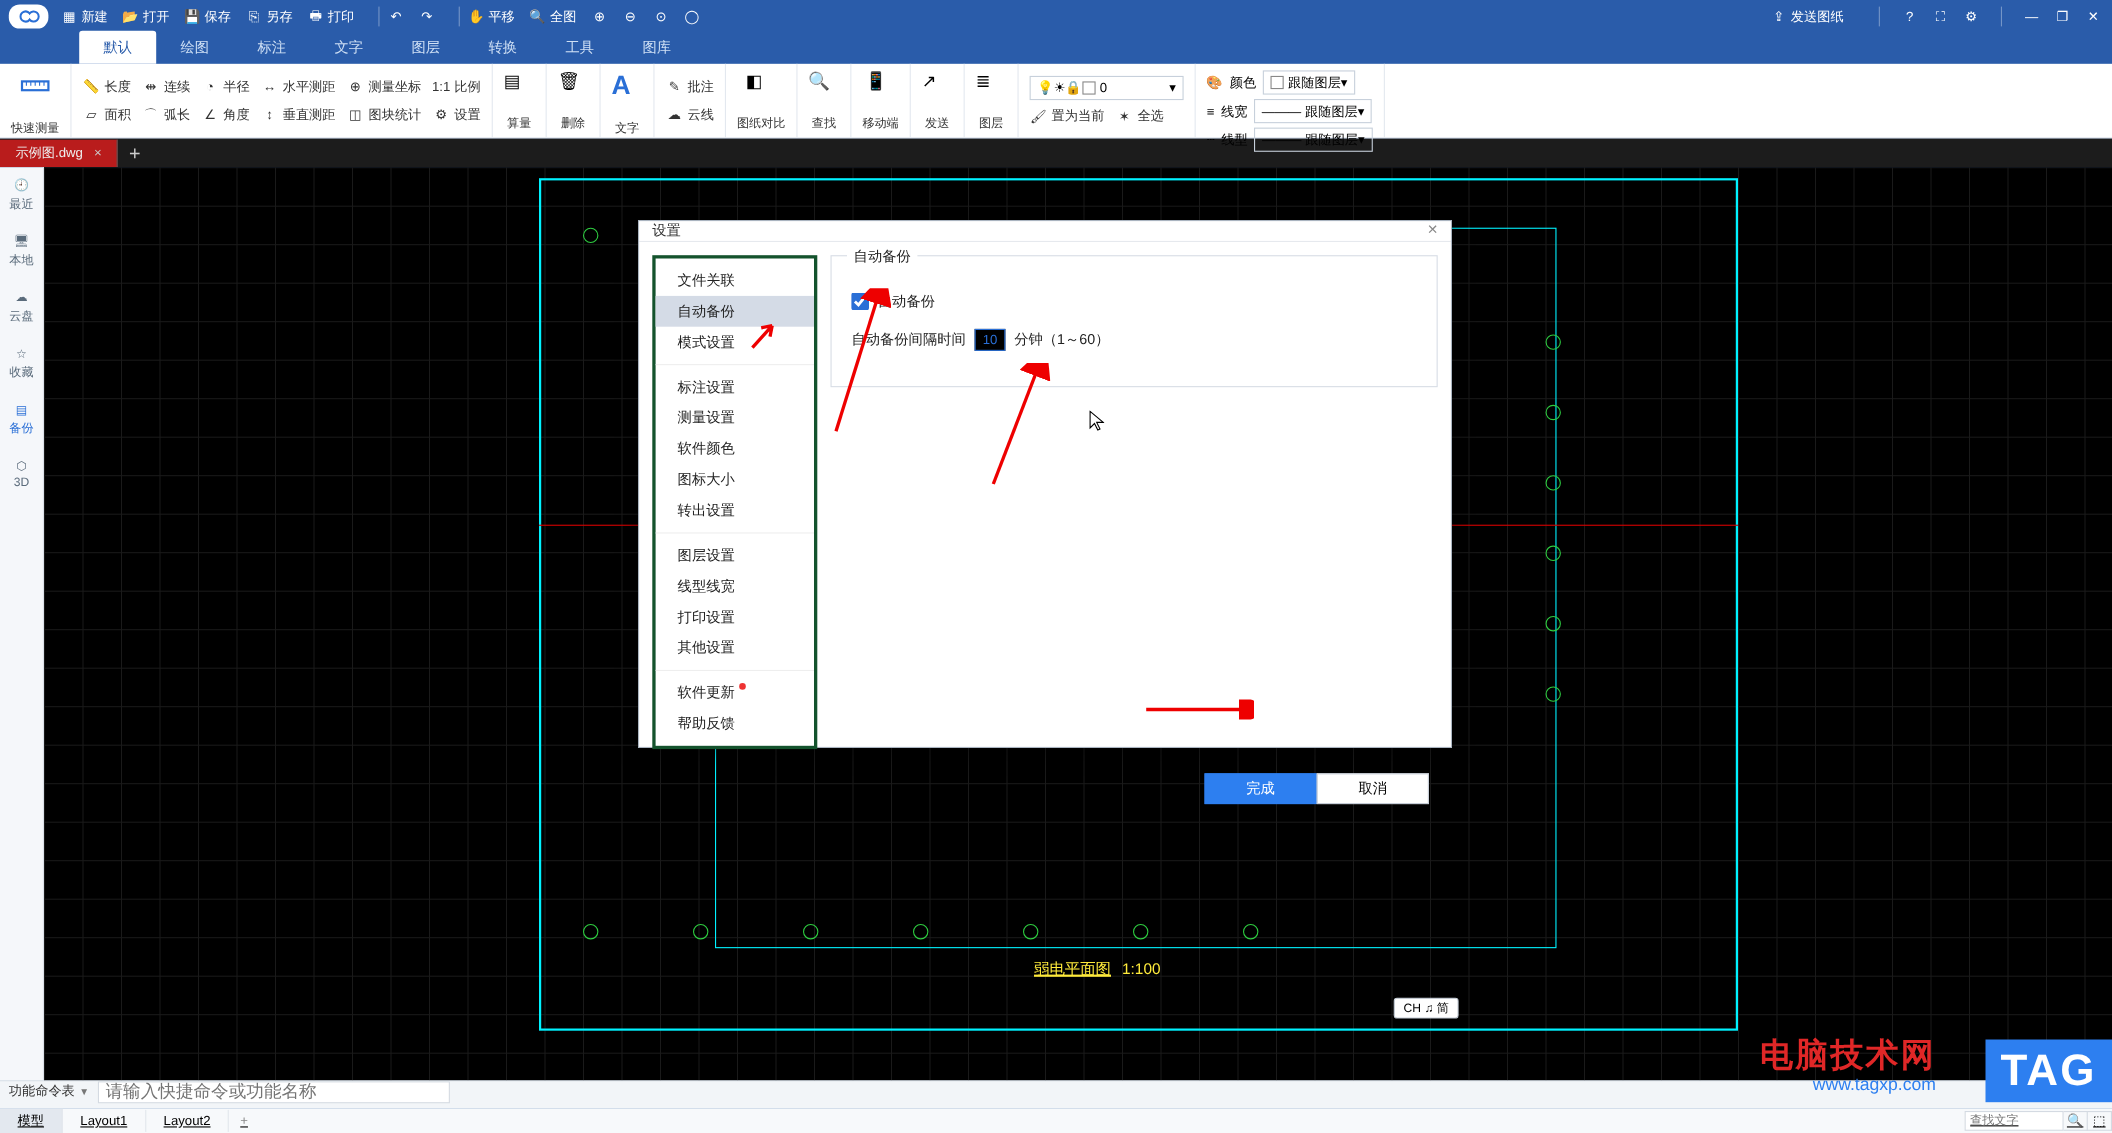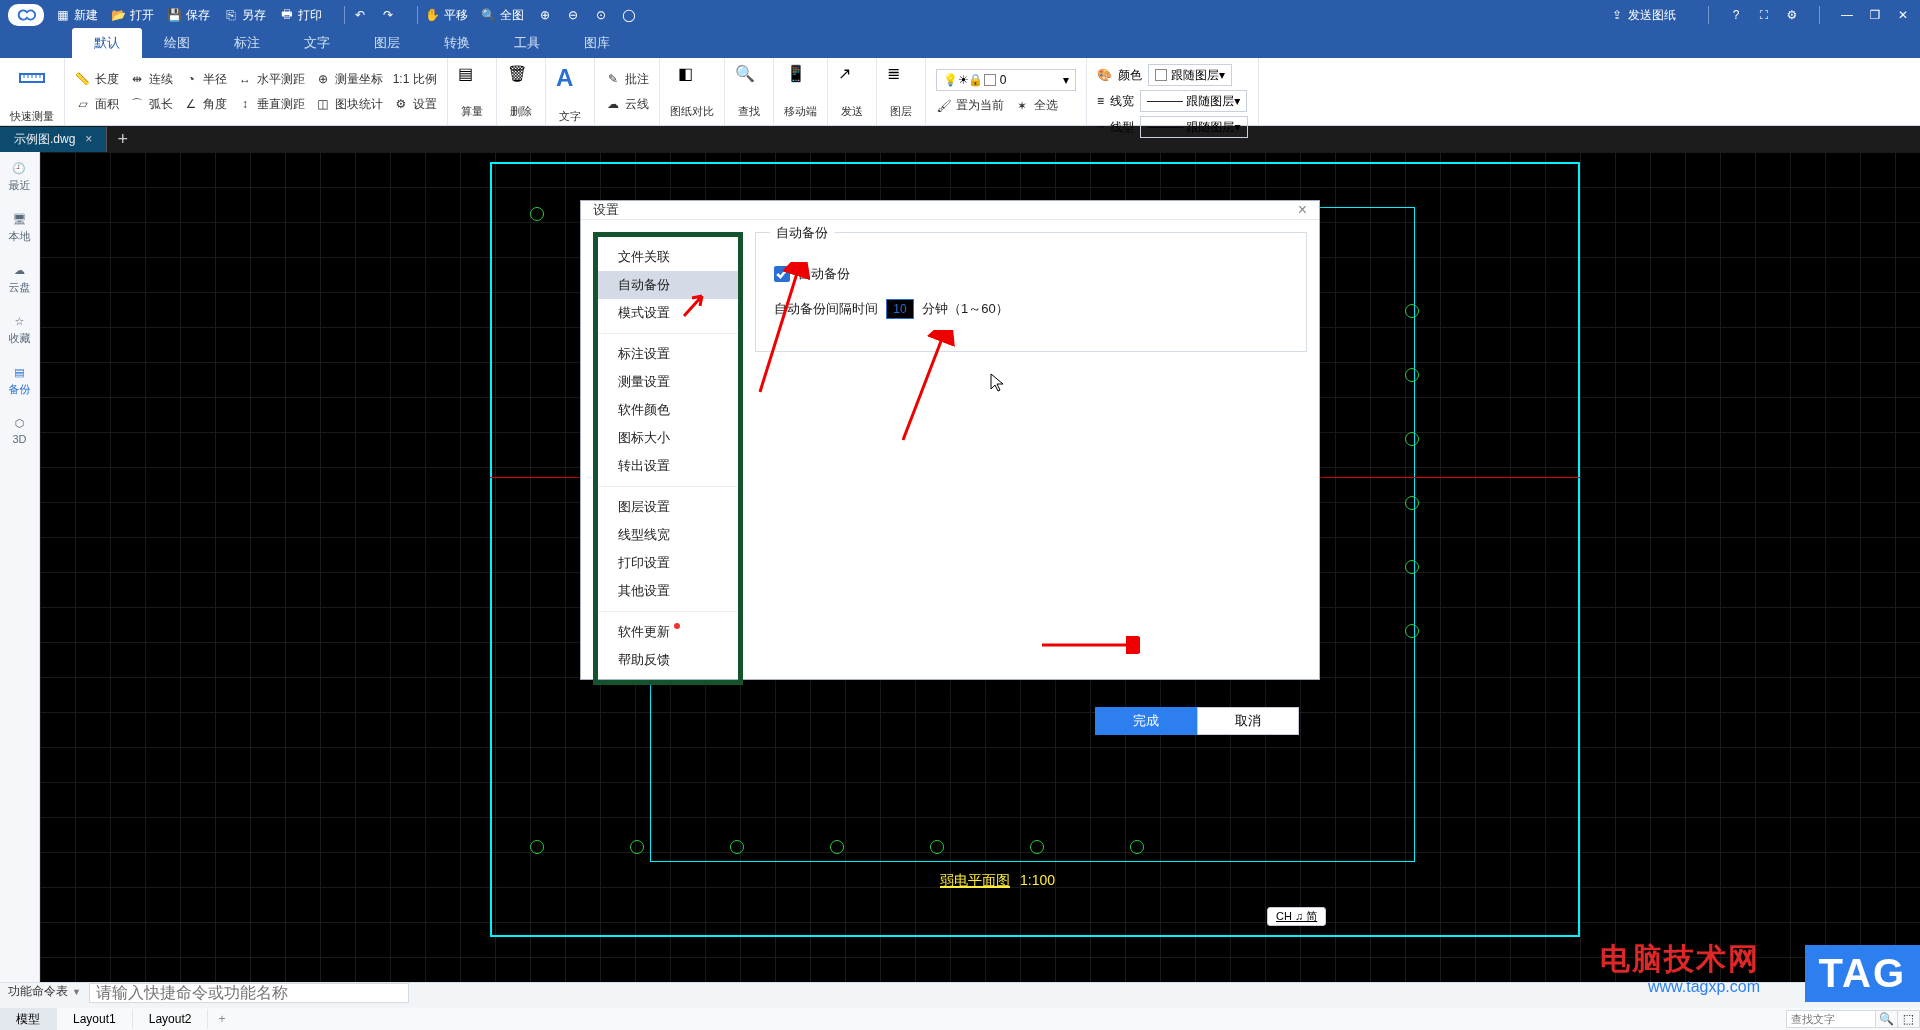--- a/index.html
+++ b/index.html
@@ -29,21 +29,21 @@
 .rrow { display:flex; gap:10px; }
 .ritem { display:flex; align-items:center; gap:4px; font-size:12px; color:#333; cursor:pointer; white-space:nowrap; }
 .ritem .rico { width:16px; height:16px; display:inline-flex; align-items:center; justify-content:center; }
 .layergroup { display:flex; flex-direction:column; gap:4px; padding:6px 10px; border-right:1px solid #e3e8ef; }
 .layerrow { display:flex; align-items:center; gap:6px; font-size:12px; }
 .layerbox { border:1px solid #c7d0db; height:22px; display:flex; align-items:center; padding:0 6px; font-size:12px; min-width:80px; }
 .colorswatch { width:12px; height:12px; border:1px solid #888; margin-right:4px; }
 
 
 .filetabs { height:26px; background:#1c1c1c; display:flex; align-items:center; }
-.filetabs .ftab { background:#0c4a6e; color:#eee; font-size:12px; padding:4px 14px; border-right:1px solid #555; display:flex; align-items:center; gap:10px; }
+.filetabs .ftab { background:#b91c1c; color:#eee; font-size:12px; padding:4px 14px; border-right:1px solid #555; display:flex; align-items:center; gap:10px; }
 .filetabs .ftab .fx { color:#ccc; cursor:pointer; }
 .filetabs .fadd { color:#ccc; font-size:18px; padding:0 10px; cursor:pointer; }
 
 
 .main { position:relative; height:calc(1030px - 30px - 28px - 68px - 26px - 26px - 22px); display:flex; }
 .leftnav { width:40px; background:#f5f7fa; border-right:1px solid #dbe1e8; display:flex; flex-direction:column; align-items:center; }
 .leftnav .lit { display:flex; flex-direction:column; align-items:center; gap:3px; padding:10px 0; cursor:pointer; font-size:11px; color:#5a6b7b; }
 .leftnav .lit.active { color:#2a6fd6; }
 .canvas { flex:1; background:#000; position:relative; overflow:hidden; }
 
@@ -59,21 +59,21 @@
 .axisX { position:absolute; left:490px; top:55px; display:flex; gap:86px; }
 .axisX2 { position:absolute; left:490px; top:688px; display:flex; gap:86px; }
 .axisY { position:absolute; left:1365px; top:152px; display:flex; flex-direction:column; gap:50px; }
 .axm { width:14px; height:14px; border:1px solid #2ecc40; border-radius:50%; }
 
 
 .modal { position:absolute; left:580px; top:200px; width:740px; height:480px; background:#fff; border:1px solid #aab4c0; box-shadow:0 4px 18px rgba(0,0,0,.4); z-index:50; display:flex; flex-direction:column; }
 .modal .mhdr { height:34px; display:flex; align-items:center; justify-content:space-between; padding:0 12px; font-size:13px; color:#333; border-bottom:1px solid #e6e9ee; }
 .modal .mhdr .mx { color:#888; font-size:16px; cursor:pointer; }
 .modal .mbody { flex:1; display:flex; padding:12px; gap:12px; }
-.msidebar { width:150px; border:5px solid #14532d; padding:6px 0; font-size:13px; color:#222; }
+.msidebar { width:150px; border:3px solid #14532d; padding:6px 0; font-size:13px; color:#222; }
 .msidebar .msitem { padding:5px 20px; cursor:pointer; }
 .msidebar .msitem.sel { background:#d4dbe6; }
 .msidebar .mdiv { border-top:1px solid #eee; margin:6px 0; }
 .reddot { width:6px; height:6px; background:#e33; border-radius:50%; display:inline-block; margin-left:4px; vertical-align:top; }
 .mcontent { flex:1; }
 .mfieldset { border:1px solid #d7dde5; padding:16px 18px; position:relative; }
 .mlegend { position:absolute; top:-9px; left:14px; background:#fff; padding:0 6px; font-size:13px; color:#222; }
 .mrow { display:flex; align-items:center; gap:8px; font-size:13px; color:#222; margin:16px 0; }
 .chk { width:16px; height:16px; accent-color:#2a6fd6; }
 .numbox { width:28px; height:20px; border:1px solid #2a6fd6; text-align:center; font-size:12px; color:#2a6fd6; background:#000000; }
@@ -85,24 +85,24 @@
 .arrow { position:absolute; z-index:60; pointer-events:none; }
 
 
 .cursor { position:absolute; left:990px; top:373px; z-index:70; font-size:16px; color:#000; }
 
 
 .cmdrow { height:26px; background:#f2f5f8; border-top:1px solid #dbe1e8; display:flex; align-items:flex-start; font-size:12px; }
 .cmdrow .cmdlabel { padding:0 8px; color:#333; }
 .cmdrow .cmdlabel .dd { font-size:9px; margin-left:4px; color:#777; }
 .cmdrow input { flex:0 0 320px; height:20px; border:1px solid #d4dae2; padding:4px 6px; font-size:16px; color:#999; }
-.ime { margin-left:auto; margin-right:10px; border:1px solid #c4ccd6; background:#fff; padding:1px 8px; font-size:11px; border-radius:3px;text-decoration:underline; }
-
-
-.layoutrow { height:22px; background:#f7f9fb; display:flex; align-items:center; font-size:12px; }
+.ime { margin-left:auto; margin-right:10px; border:1px solid #c4ccd6; background:#fff; padding:1px 8px; font-size:11px; border-radius:3px; }
+
+
+.layoutrow { height:22px; background:#f7f9fb; display:flex; align-items:center; font-size:12px;text-decoration:underline; }
 .layoutrow .lt { padding:3px 16px; border-right:1px solid #e1e6ec; cursor:pointer; }
 .layoutrow .lt.active { background:#e3e8ef; }
 .layoutrow .ladd { padding:0 10px; color:#888; cursor:pointer; }
 .layoutrow .search { margin-left:auto; border:1px solid #d4dae2; height:18px; width:90px; font-size:11px; padding:0 4px; color:#999; }
 .layoutrow .sbtn { width:22px; height:18px; border:1px solid #d4dae2; border-left:none; display:flex; align-items:center; justify-content:center; cursor:pointer; }
 
 
 .wm { position:absolute; right:14px; bottom:34px; z-index:80; text-align:right; }
 .wm .wm1 { color:#e02727; font-size:30px; font-weight:bold; letter-spacing:2px; }
 .wm .wm2 { color:#2d7ff0; font-size:16px; margin-top:-2px; }

